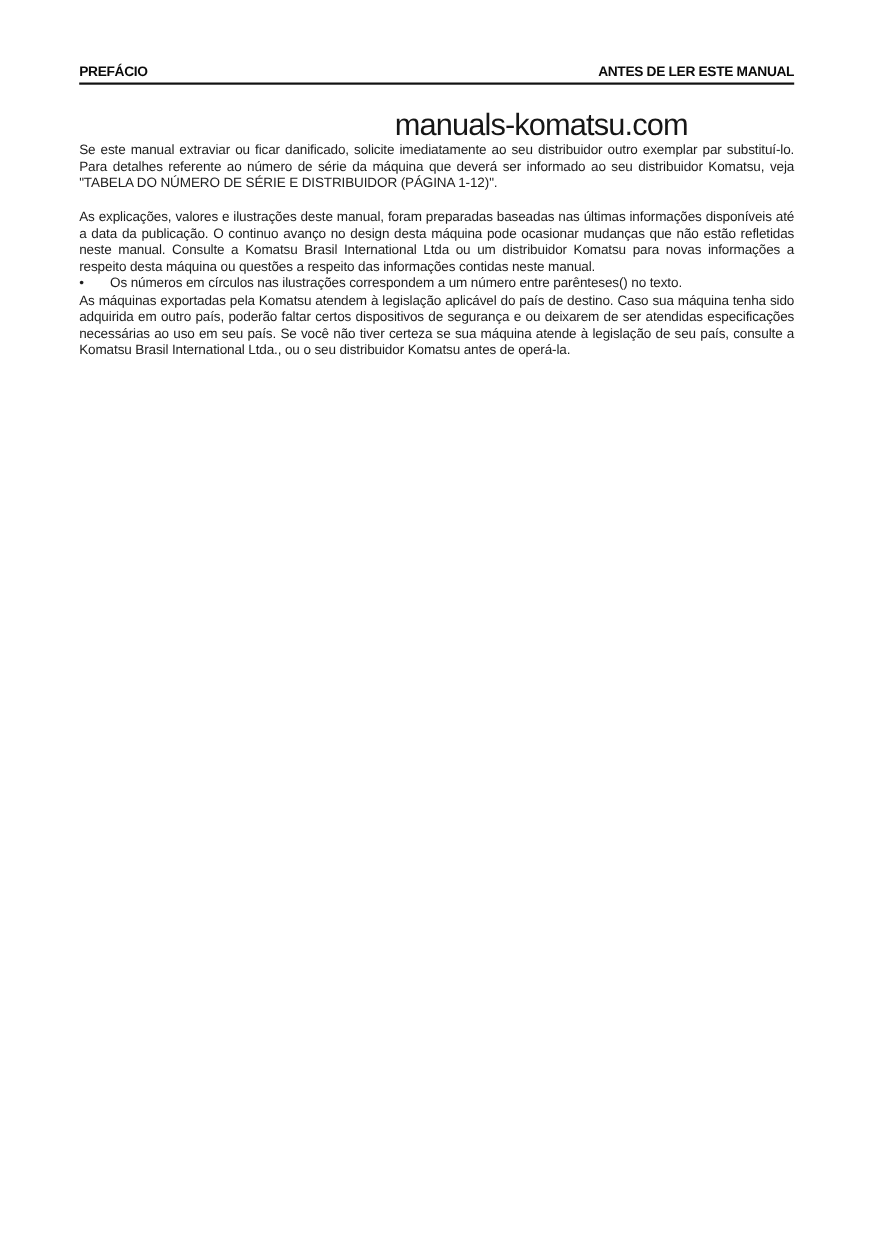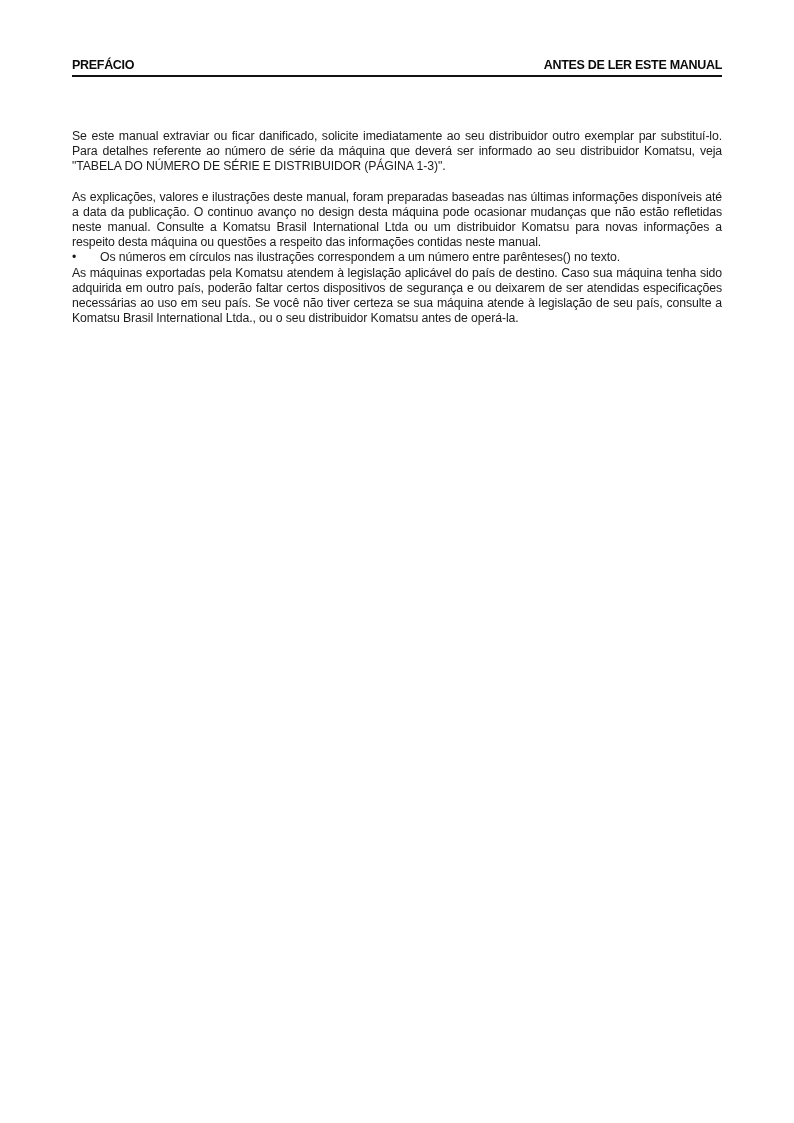--- a/index.html
+++ b/index.html
@@ -97,23 +97,24 @@
 
 <div class="page">
 
   <div class="running-header">
     <span>PREFÁCIO</span>
     <span>ANTES DE LER ESTE MANUAL</span>
   </div>
 
   <div class="header-rule"></div>
 
+  <div class="watermark-title">manuals-komatsu.com</div>
 
   <div class="content">
-    <p>Se este manual extraviar ou ficar danificado, solicite imediatamente ao seu distribuidor outro exemplar par substituí-lo. Para detalhes referente ao número de série da máquina que deverá ser informado ao seu distribuidor Komatsu, veja "TABELA DO NÚMERO DE SÉRIE E DISTRIBUIDOR (PÁGINA 1-3)".</p>
+    <p>Se este manual extraviar ou ficar danificado, solicite imediatamente ao seu distribuidor outro exemplar par substituí-lo. Para detalhes referente ao número de série da máquina que deverá ser informado ao seu distribuidor Komatsu, veja "TABELA DO NÚMERO DE SÉRIE E DISTRIBUIDOR (PÁGINA 1-12)".</p>
     <p style="margin-bottom:0">As explicações, valores e ilustrações deste manual, foram preparadas baseadas nas últimas informações disponíveis até a data da publicação. O continuo avanço no design desta máquina pode ocasionar mudanças que não estão refletidas neste manual. Consulte a Komatsu Brasil International Ltda ou um distribuidor Komatsu para novas informações a respeito desta máquina ou questões a respeito das informações contidas neste manual.</p>
     <div class="bullet-row">
       <span class="bullet-marker">•</span>
       <span class="bullet-text">Os números em círculos nas ilustrações correspondem a um número entre parênteses() no texto.</span>
     </div>
     <p>As máquinas exportadas pela Komatsu atendem à legislação aplicável do país de destino. Caso sua máquina tenha sido adquirida em outro país, poderão faltar certos dispositivos de segurança e ou deixarem de ser atendidas especificações necessárias ao uso em seu país. Se você não tiver certeza se sua máquina atende à legislação de seu país, consulte a Komatsu Brasil International Ltda., ou o seu distribuidor Komatsu antes de operá-la.</p>
   </div>
 
   <div class="page-number">
     <span>1-</span><span class="bold-part">3</span>

